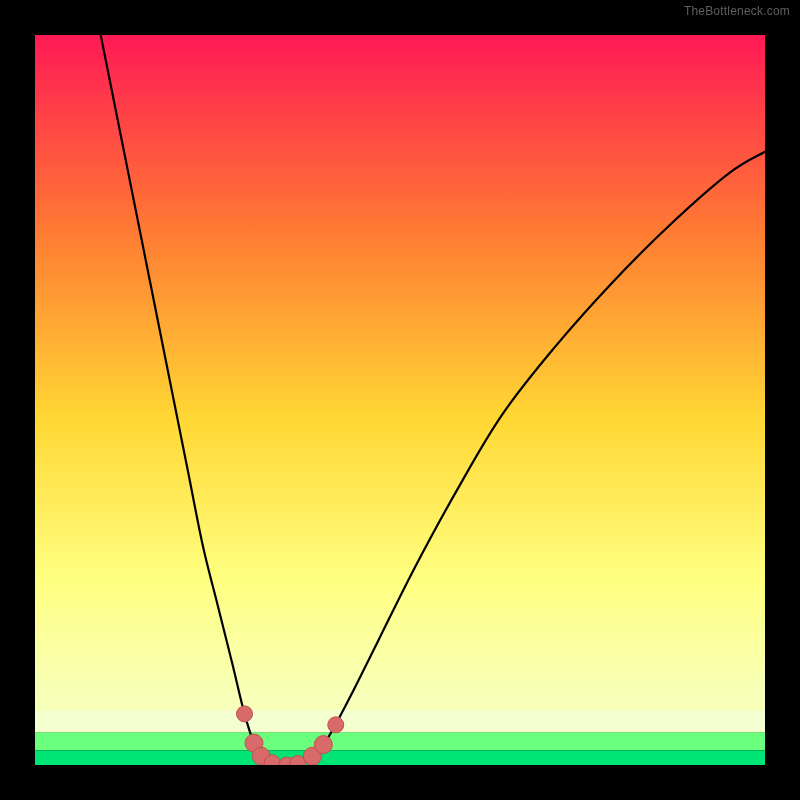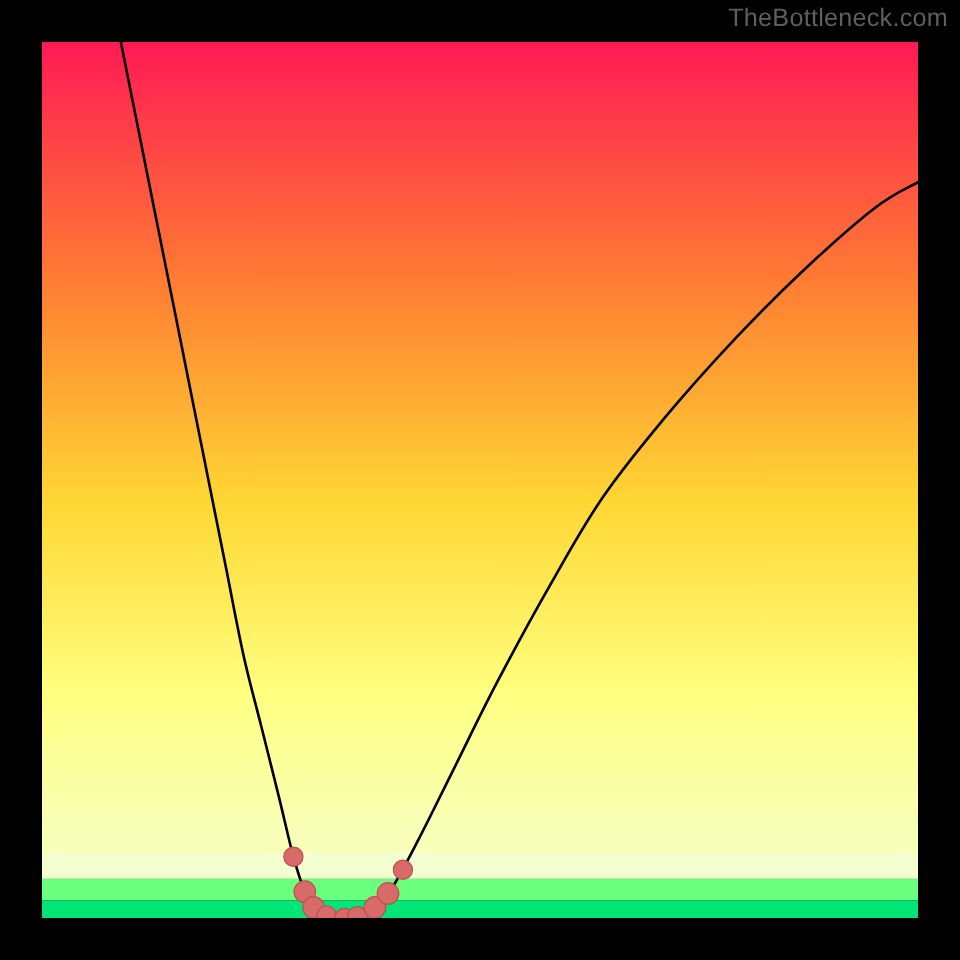--- a/index.html
+++ b/index.html
@@ -14,21 +14,21 @@
     position: relative;
     width: 800px;
     height: 800px;
     background: #000;
   }
   .watermark {
     position: absolute;
     top: 4px;
     right: 10px;
     color: #5f5f5f;
-    font-size: 21px;
+    font-size: 12px;
     font-weight: 500;
     letter-spacing: 0.2px;
     z-index: 5;
   }
   .plot-area {
     position: absolute;
     left: 35px;
     top: 35px;
     width: 730px;
     height: 730px;

